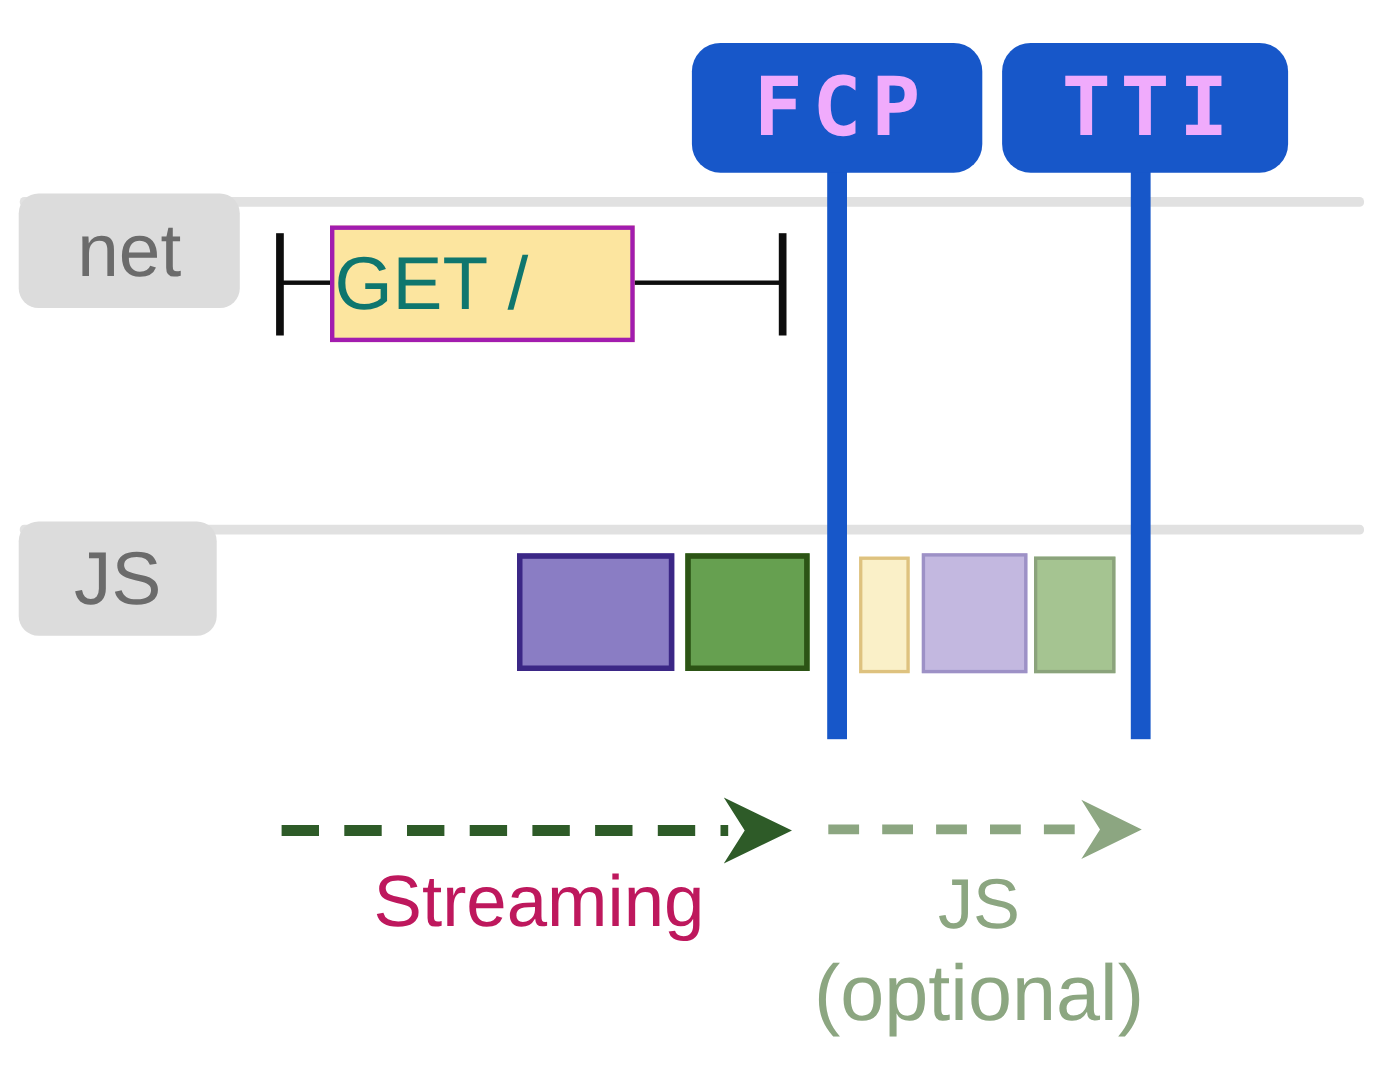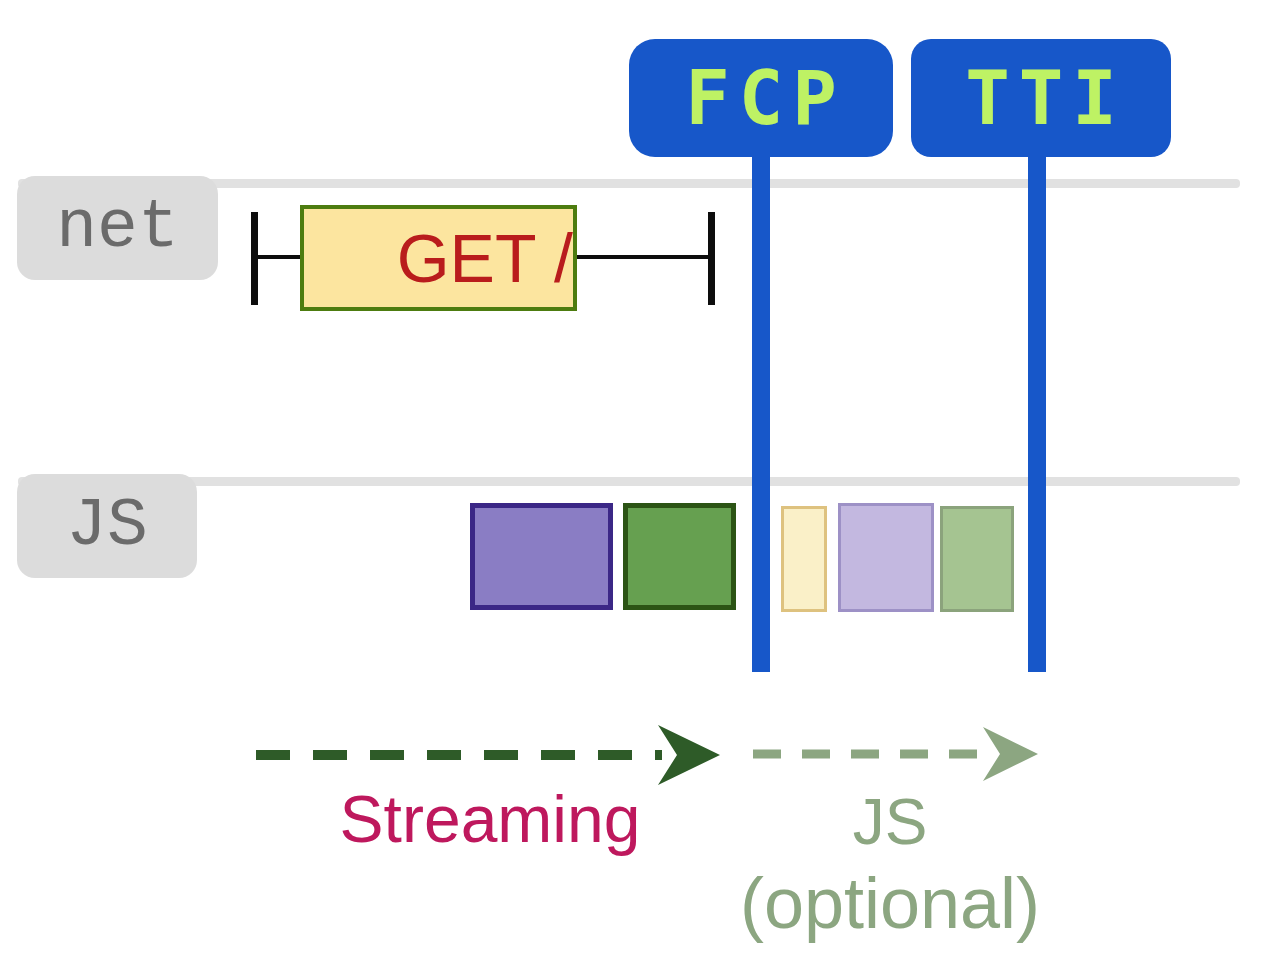--- a/index.html
+++ b/index.html
@@ -14,56 +14,56 @@
   .lane-line{
     position:absolute;left:18px;width:1222px;height:9px;
     background:#e1e1e1;border-radius:4px;
   }
   #net-line{top:179px;}
   #js-line{top:477px;}
   .lane-label{
     position:absolute;left:17px;height:104px;
     background:#dcdcdc;border-radius:18px;
     display:flex;align-items:center;justify-content:center;
-    color:#6b6b6b;font-size:68px;line-height:1;font-family:Liberation Mono, monospace;
+    color:#6b6b6b;font-size:68px;line-height:1;
   }
   #net-label{top:176px;width:201px;}
   #js-label{top:474px;width:180px;}
 
   
   .marker-stem{
     position:absolute;top:148px;width:18px;height:524px;
     background:#1757c9;
   }
   #fcp-stem{left:752px;}
   #tti-stem{left:1028px;}
   .marker-badge{
     position:absolute;top:39px;height:118px;
     background:#1757c9;border-radius:26px;
     display:flex;align-items:center;justify-content:center;
-    color:#bef264;font-family:"DejaVu Sans Mono", monospace;
+    color:#f0abfc;font-family:"DejaVu Sans Mono", monospace;
     font-weight:bold;font-size:74px;letter-spacing:0.12em;text-indent:0.12em;
   }
   #fcp-badge{left:629px;width:264px;}
-  #tti-badge{left:911px;width:260px;border-radius:20px;}
+  #tti-badge{left:911px;width:260px;}
 
   
   .ibeam-tick{
     position:absolute;top:212px;width:7px;height:93px;background:#0d0d0d;
   }
   #ibeam-tick-left{left:251px;}
   #ibeam-tick-right{left:708px;}
   #ibeam-line{
     position:absolute;left:254px;top:255px;width:458px;height:4px;background:#0d0d0d;
   }
   #request-box{
     position:absolute;left:300px;top:205px;width:269px;height:98px;
-    background:#fce59f;border:4px solid #4d7c0f;
-    display:flex;align-items:center;justify-content:flex-end;
-    color:#b91c1c;font-size:68px;line-height:1;
+    background:#fce59f;border:4px solid #a21caf;
+    display:flex;align-items:center;justify-content:flex-start;
+    color:#0f766e;font-size:68px;line-height:1;
   }
 
   
   .task{position:absolute;box-sizing:border-box;}
   #task-purple {left:470px;top:503px;width:143px;height:107px;background:#8a7dc4;border:5px solid #3b2786;}
   #task-green  {left:623px;top:503px;width:113px;height:107px;background:#66a050;border:5px solid #2c5415;}
   #task-yellow-faded{left:781px;top:506px;width:46px; height:106px;background:#faf0c8;border:3px solid #dec27f;}
   #task-purple-faded{left:838px;top:503px;width:96px; height:109px;background:#c3b8e0;border:3px solid #9d91c6;}
   #task-green-faded {left:940px;top:506px;width:74px; height:106px;background:#a5c491;border:3px solid #8ba37c;}
 

